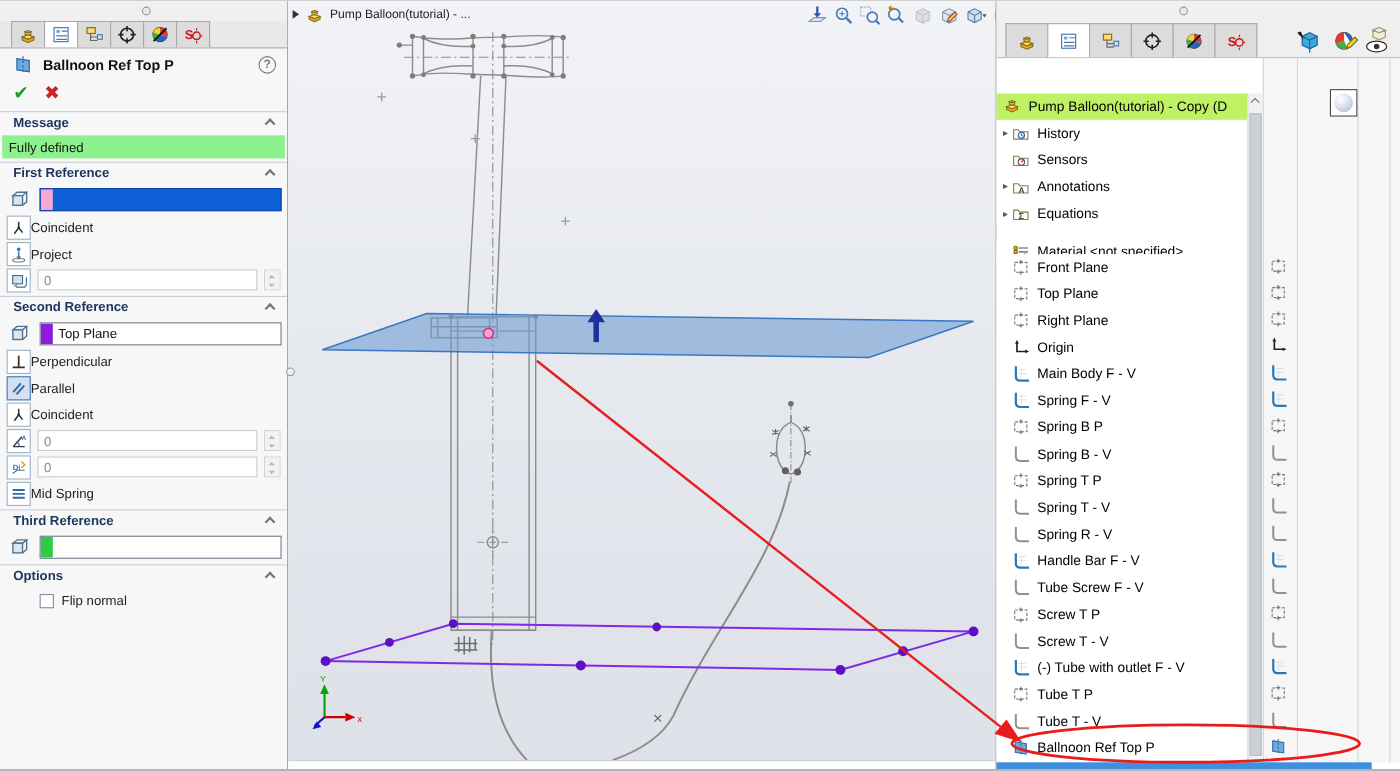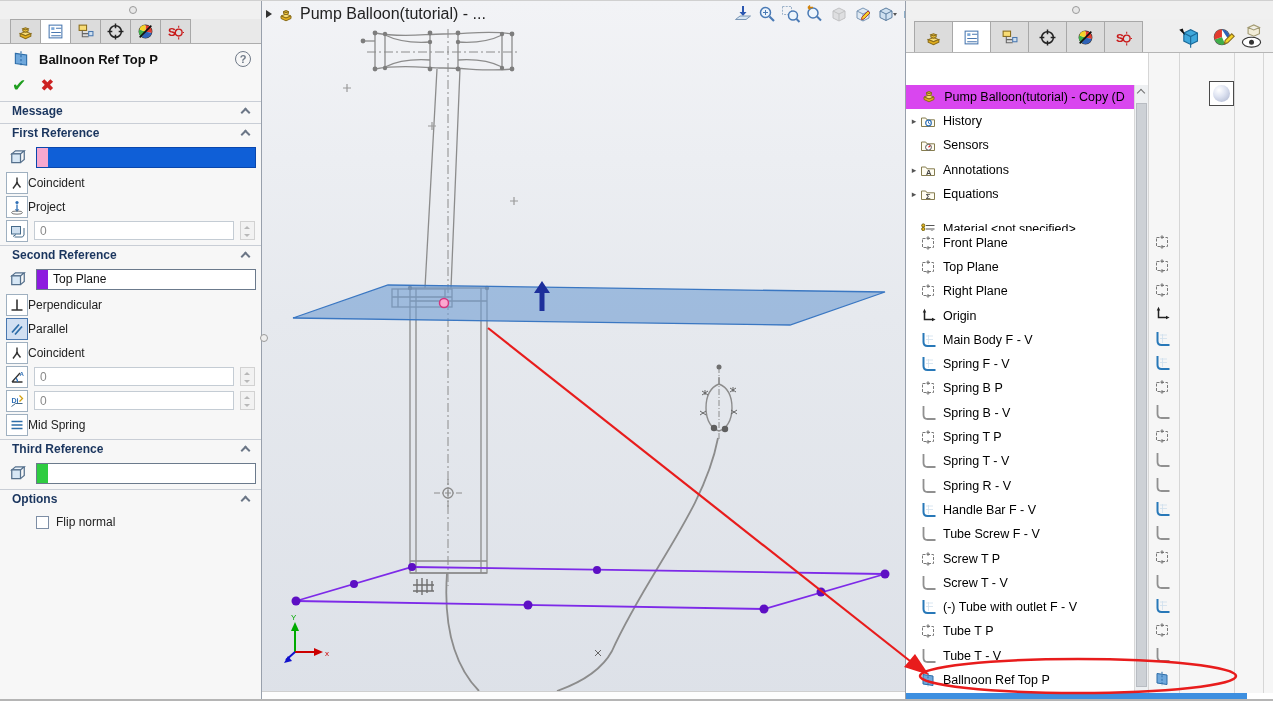--- a/index.html
+++ b/index.html
@@ -43,21 +43,21 @@
   .spinner span{flex:1;background:#f2f2f2;position:relative;}
   .spinner span::after{content:"";position:absolute;left:3px;top:3px;border:3px solid transparent;}
   .spinner .up::after{border-bottom-color:#b8b8b8;top:1px;}
   .spinner .dn::after{border-top-color:#b8b8b8;}
   .cbrow{display:flex;align-items:center;gap:7px;padding-left:36px;height:22px;margin-top:3px;}
   .cbox{width:13px;height:13px;border:1px solid #7d8ea5;background:#fff;}
   .cblabel{font-size:12px;color:#222;}
 
   
   #vp{position:absolute;left:262px;top:0;width:643px;height:701px;background:linear-gradient(180deg,#f2f3f6 0%,#e6e9ee 45%,#dde1e8 100%);}
-  #vp .flyout{position:absolute;left:4px;top:4px;display:flex;align-items:center;gap:6px;font-size:16px;color:#222;}
+  #vp .flyout{position:absolute;left:4px;top:4px;display:flex;align-items:center;gap:6px;font-size:11px;color:#222;}
   .flyarr{width:0;height:0;border-left:6px solid #333;border-top:4px solid transparent;border-bottom:4px solid transparent;}
   #hud{position:absolute;left:470px;top:2px;display:flex;gap:3px;align-items:center;}
   #hud .hudbtn{width:21px;height:21px;display:flex;align-items:center;justify-content:center;background:transparent;border:none;padding:0;}
   #vp-bottom{position:absolute;left:0;top:690px;width:100%;height:11px;background:#fdfdfd;border-top:1px solid #cfcfcf;}
   .vgrip{position:absolute;left:-2px;top:333px;width:8px;height:8px;border:1.5px solid #9a9a9a;border-radius:50%;background:#eee;}
 
   
   #ft{position:absolute;left:905px;top:0;width:368px;height:701px;background:#fff;border-left:1px solid #98a0ac;}
   #ft .strip{background:#f0f0f0;}
   #ft-tabrow{position:absolute;left:0;top:18px;width:368px;height:34px;background:#efefef;border-bottom:1px solid #b5b5b5;}
@@ -65,21 +65,21 @@
   #ft .tab{width:39px;height:31px;}
   .hdricon{position:absolute;top:4px;width:26px;height:26px;display:flex;align-items:center;justify-content:center;}
   #filter{position:absolute;left:2px;top:55px;width:240px;height:26px;background:#fff;border:1px solid #c6c6c6;display:flex;align-items:center;padding-left:3px;gap:4px;}
   #filter input{border:none;outline:none;flex:1;font-size:12px;height:20px;background:transparent;}
   #treebg{position:absolute;left:0;top:52px;width:242px;height:640px;background:#fff;}
   .trow{position:absolute;left:0;width:228px;height:24.3px;display:flex;align-items:center;overflow:hidden;background:#fff;}
   .trow .arr{width:14px;flex:0 0 14px;text-align:center;font-size:9px;color:#555;padding-left:2px;}
   .trow .noarr{width:14px;flex:0 0 14px;}
   .trow .ticon{width:17px;flex:0 0 17px;display:flex;align-items:center;}
   .trow .tlabel{font-size:12.5px;color:#000;padding-left:6px;white-space:nowrap;}
-  #ft .rootrow{position:absolute;left:0;top:84px;width:228px;height:24px;display:flex;align-items:center;background:#d946ef;overflow:hidden;justify-content:center;}
+  #ft .rootrow{position:absolute;left:0;top:84px;width:228px;height:24px;display:flex;align-items:center;background:#bef264;overflow:hidden;}
   #ft .rootrow .ticon{margin-left:6px;}
   #ft .rootrow .tlabel{font-size:12.5px;color:#000;padding-left:7px;white-space:nowrap;}
   #sbar{position:absolute;left:228px;top:84px;width:14px;height:608px;background:#eef0f2;border-left:1px solid #d8d8d8;}
   #sbar .up{position:absolute;left:3px;top:5px;width:6px;height:6px;border-left:1.5px solid #707070;border-top:1.5px solid #707070;transform:rotate(45deg);}
   #sbar .thumb{position:absolute;left:1px;top:18px;width:11px;height:584px;background:#cdd1d6;border:1px solid #b8bcc2;}
   .dpline{position:absolute;top:52px;height:640px;width:1px;background:#d6d6d6;}
   #dparea{position:absolute;left:242px;top:52px;width:126px;height:640px;background:#f6f6f6;}
   .dupicon{position:absolute;left:248px;width:17px;height:17px;}
   #chip{position:absolute;left:303px;top:80px;width:25px;height:25px;border:1.5px solid #4a4a4a;background:#fff;display:flex;align-items:center;justify-content:center;}
   #chip .ball{width:17px;height:17px;border-radius:50%;background:radial-gradient(circle at 35% 30%,#ffffff 0%,#dfe4f2 40%,#a9b2cc 100%);}
@@ -157,20 +157,21 @@
 
     <div class="okrow">
       <span class="ok">✔</span>
       <span class="cancel">✖</span>
     </div>
 
     <div class="sechdr">
       <span>Message</span>
         <span class="chev"></span>
     </div>
+    <div class="msgbar">Fully defined</div>
 
     <div class="sechdr">
       <span>First Reference</span>
         <span class="chev"></span>
     </div>
     <div class="refrow">
       <span class="pmicon">
           <svg width="20" height="20" viewBox="0 0 16 16">
             <path d="M3,5.5 l3,-2.5 h7 l-3,2.5 Z" fill="#eaf2fa" stroke="#55708c"></path>
             <path d="M13,3 v7 l-3,2.5" fill="none" stroke="#55708c"></path>

